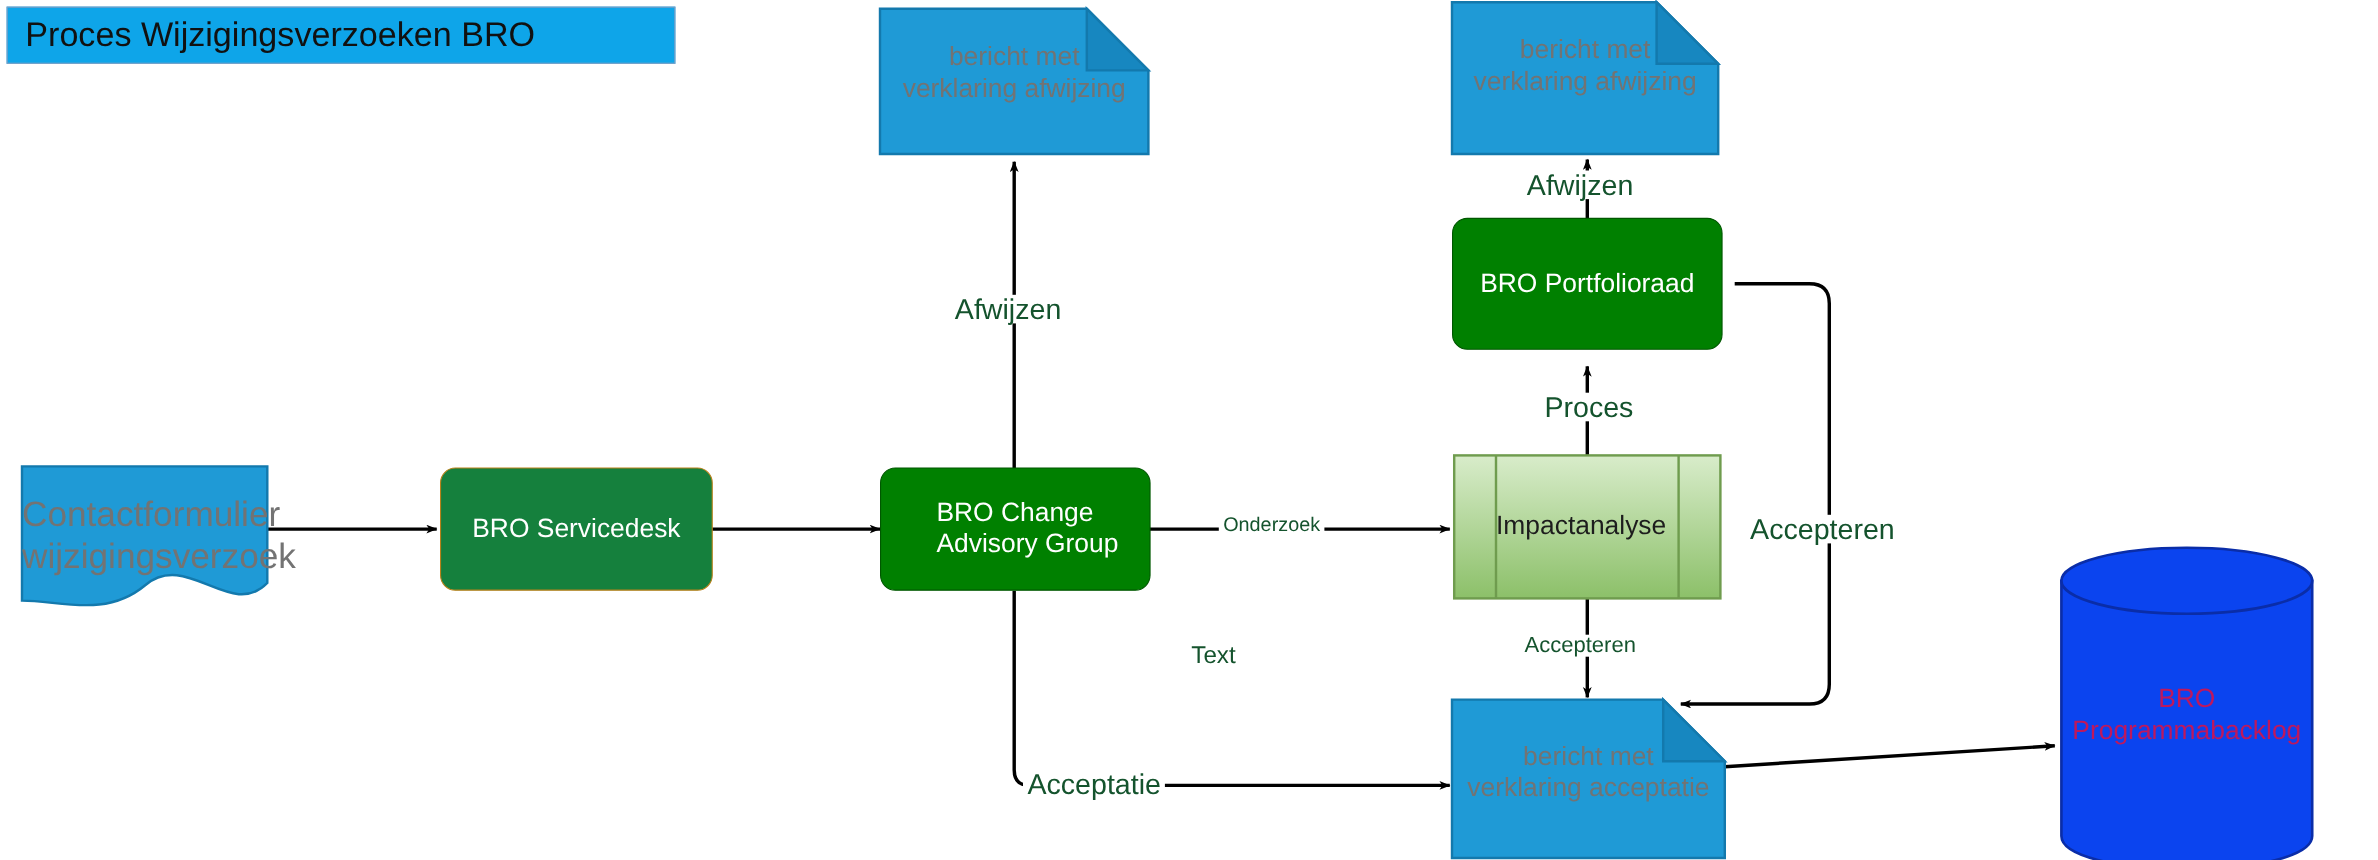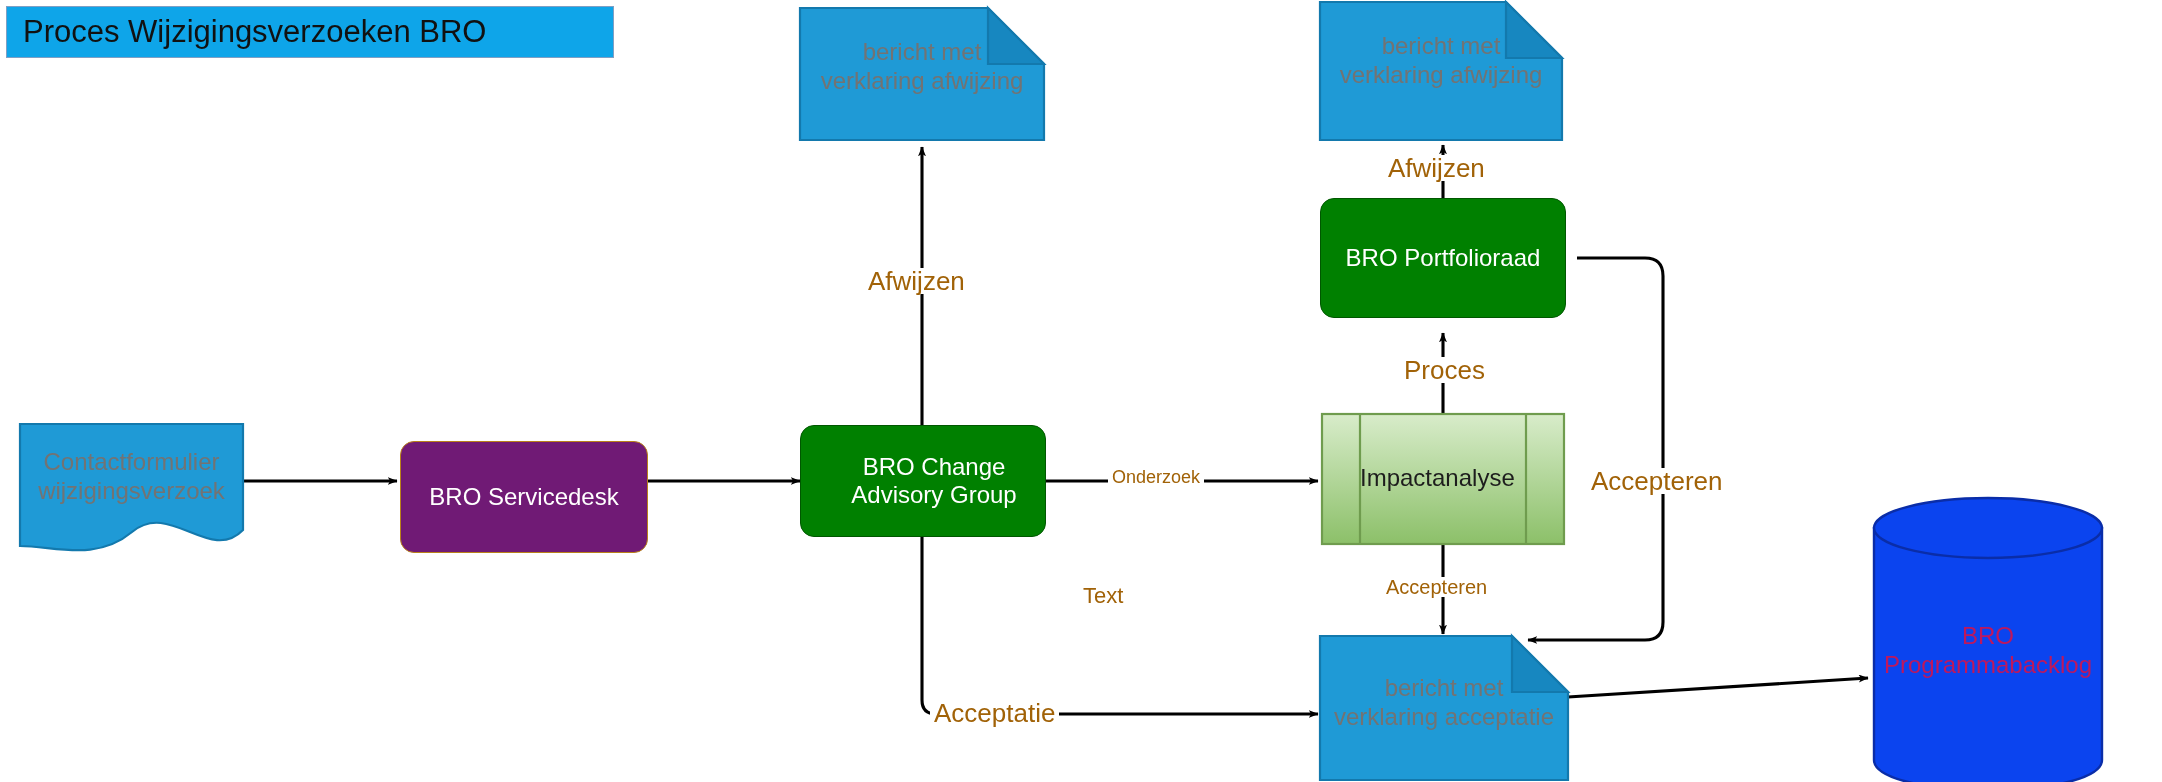--- a/index.html
+++ b/index.html
@@ -7,27 +7,27 @@
        font-family:"Liberation Sans","DejaVu Sans",sans-serif;}
   #stage{position:relative;width:2162px;height:782px;background:#ffffff;}
   #wires{position:absolute;left:0;top:0;width:2162px;height:782px;}
 
   .title-box{position:absolute;left:6px;top:6px;width:608px;height:52px;
              background:#0ea5e9;border:1.6px solid #7f9fc4;box-sizing:border-box;
              display:flex;align-items:center;padding-left:16px;
              font-size:31px;color:#111;}
 
   .node{position:absolute;box-sizing:border-box;display:flex;
-        align-items:center;justify-content:center;text-align:center;line-height:1.18;}
+        align-items:center;justify-content:center;text-align:left;line-height:1.18;}
 
   .rr{border-radius:14px;border:1.6px solid;}
   .green{background:#008000;border-color:#005700;color:#ffffff;}
-  .orange{background:#701a75;border-color:#b9811a;color:#ffffff;margin-top:16px;}
+  .orange{background:#15803d;border-color:#b9811a;color:#ffffff;}
 
-  .lbl{position:absolute;color:#a16207;white-space:nowrap;background:#ffffff;
+  .lbl{position:absolute;color:#14532d;white-space:nowrap;background:#ffffff;
        padding:0 4px;line-height:1;text-align:center;}
 
   .note-txt{position:absolute;color:#737373;text-align:center;line-height:1.2;
             white-space:pre-line;}
   .sub-txt{position:absolute;color:#1d1d1d;text-align:left;line-height:1.2;}
   .cyl-txt{position:absolute;color:#be185d;text-align:center;line-height:1.2;
            white-space:pre-line;}
 </style>
 </head>
 <body>
@@ -84,21 +84,21 @@
     <path d="M1512,636 L1568,692 L1512,692 Z" fill="#1787c0" stroke="#1379ad" stroke-width="2.2"></path>
 
     <rect x="1322" y="414" width="242" height="130" fill="url(#subgrad)" stroke="#6f9c4e" stroke-width="2.2"></rect>
     <line x1="1360" y1="414" x2="1360" y2="544" stroke="#6f9c4e" stroke-width="2.2"></line>
     <line x1="1526" y1="414" x2="1526" y2="544" stroke="#6f9c4e" stroke-width="2.2"></line>
 
     <path d="M1874,528 L1874,760 C1874,778 1924,790 1988,790 C2052,790 2102,778 2102,760 L2102,528 Z" fill="#0b44ef" stroke="#0a2da8" stroke-width="2.4"></path>
     <ellipse cx="1988" cy="528" rx="114" ry="30" fill="#0b44ef" stroke="#0a2da8" stroke-width="2.4"></ellipse>
   </svg>
 
-  <div class="note-txt" style="left:20px;top:448px;width:223px;font-size:24px;">Contactformulier
+  <div class="note-txt" style="left:20px;top:448px;width:223px;font-size:32px;">Contactformulier
 wijzigingsverzoek</div>
 
   <div class="note-txt" style="left:800px;top:38px;width:244px;font-size:24px;">bericht met
 verklaring afwijzing</div>
 
   <div class="note-txt" style="left:1320px;top:32px;width:242px;font-size:24px;">bericht met
 verklaring afwijzing</div>
 
   <div class="note-txt" style="left:1320px;top:674px;width:248px;font-size:24px;">bericht met
 verklaring acceptatie</div>

